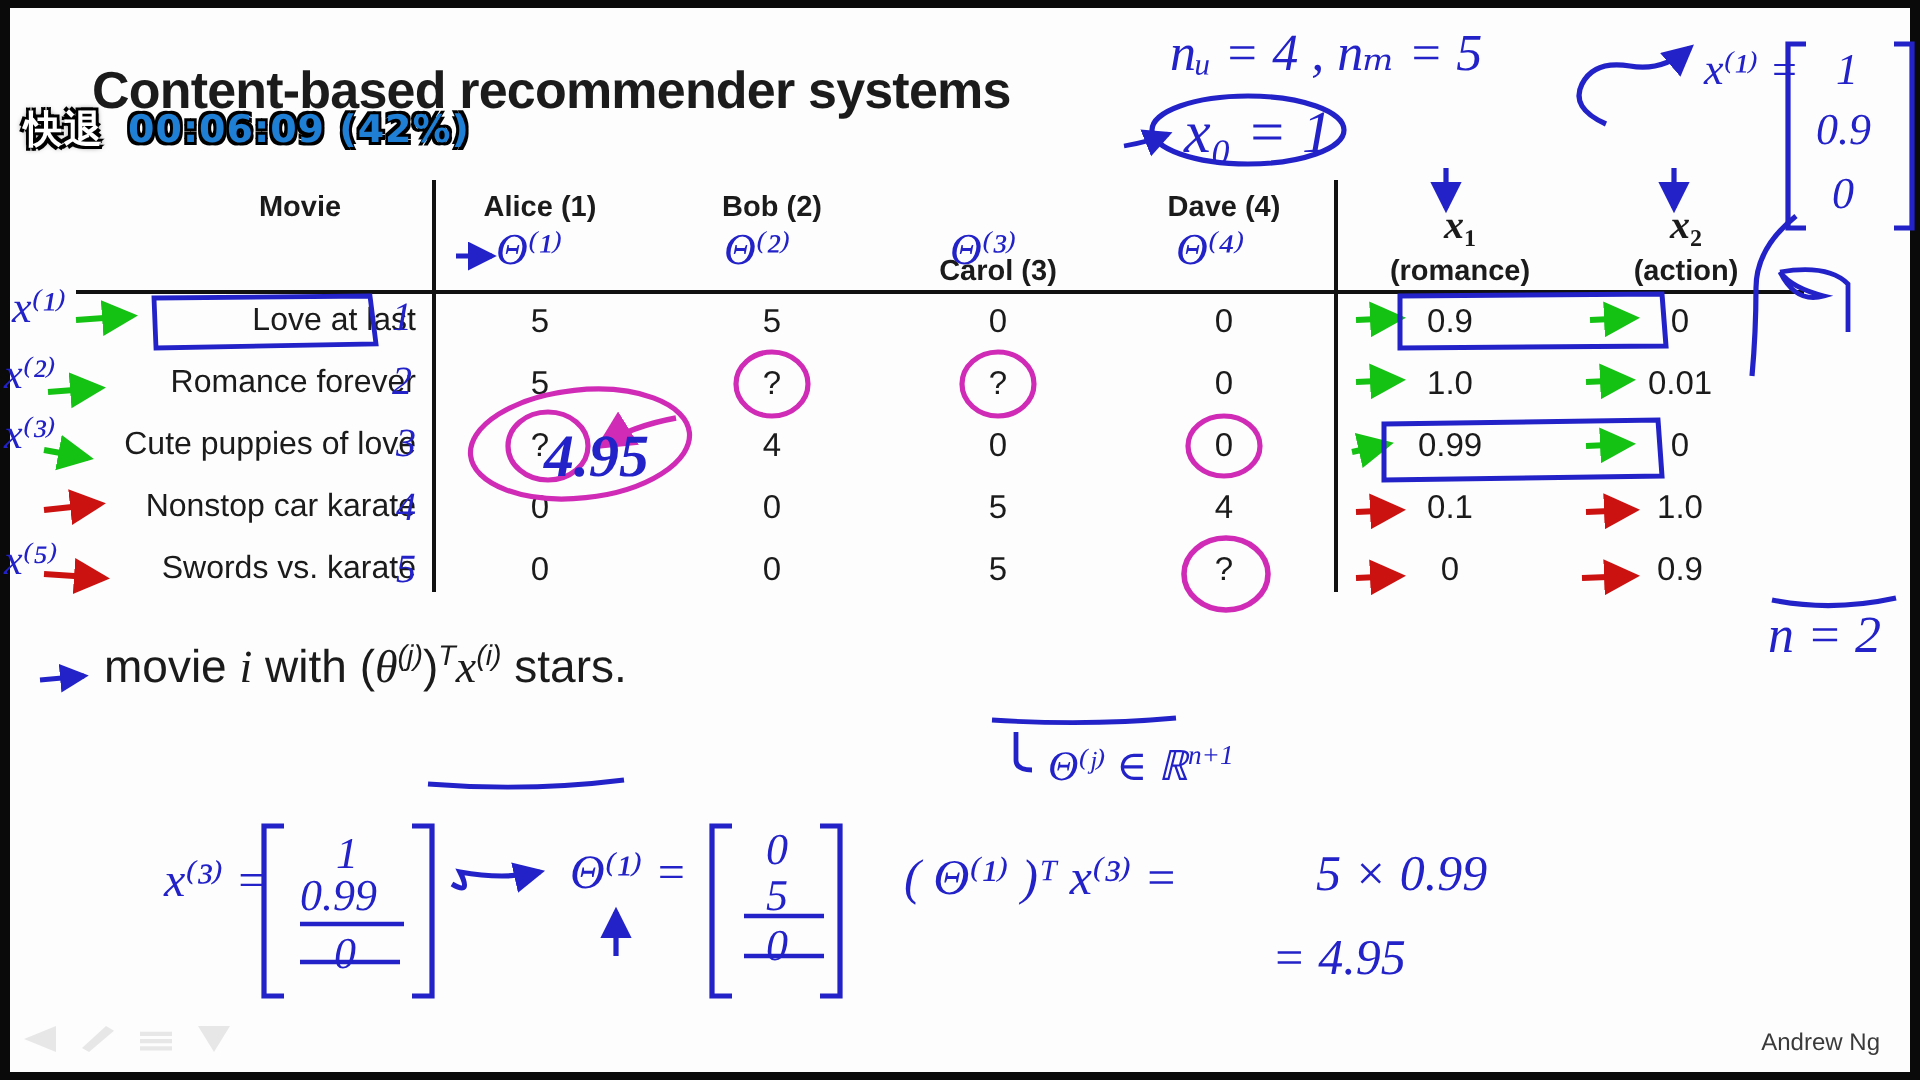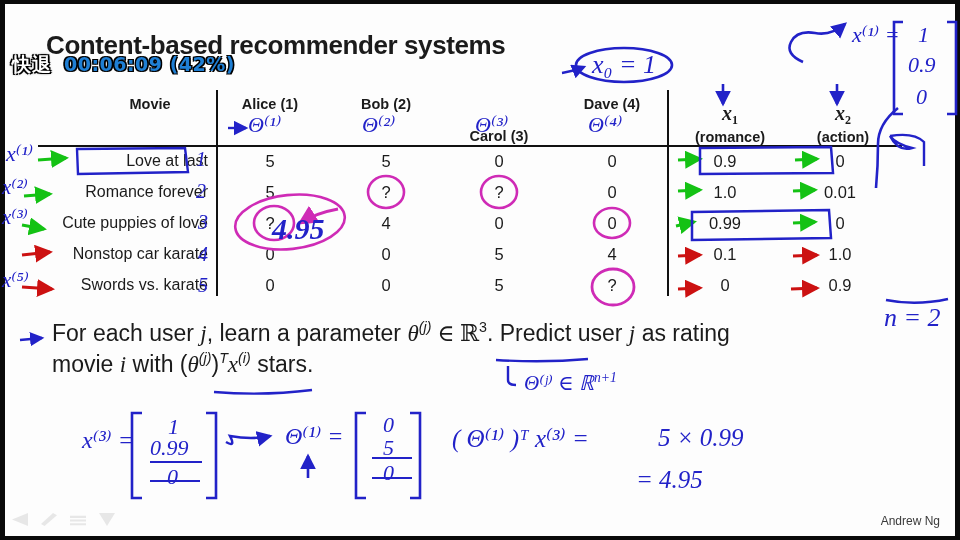--- a/index.html
+++ b/index.html
@@ -151,23 +151,20 @@
     <div class="feat" style="left:650px;top:188px;width:90px;">0</div>
 
     <div class="feat" style="left:765px;top:64px;width:90px;">0</div>
     <div class="feat" style="left:765px;top:95px;width:90px;">0.01</div>
     <div class="feat" style="left:765px;top:126px;width:90px;">0</div>
     <div class="feat" style="left:765px;top:157px;width:90px;">1.0</div>
     <div class="feat" style="left:765px;top:188px;width:90px;">0.9</div>
   </div>
 
   <div id="body-text">
-    <div>
-      <span>For each user </span><span class="ser">j</span><span>, learn a parameter </span><span class="ser">θ</span><sup class="ex">(j)</sup><span class="bb"> ∈ ℝ</span><sup class="ex" style="font-style:normal;">3</sup><span>. Predict user </span><span class="ser">j</span><span> as rating</span>
-    </div>
     <div>
       <span>movie </span><span class="ser">i</span><span> with (</span><span class="ser">θ</span><sup class="ex">(j)</sup><span>)</span><sup class="ex">T</sup><span class="ser">x</span><sup class="ex">(i)</sup><span> stars.</span>
     </div>
   </div>
 
   <svg class="ovl" viewBox="0 0 960 540">
     <defs>
       <marker id="ah-blue" markerWidth="7" markerHeight="7" refX="5" refY="3" orient="auto">
         <path d="M0,0 L6,3 L0,6 z" fill="#2222c8"></path>
       </marker>
@@ -250,21 +247,22 @@
     <path d="M226,442 q10,6 4,-6 q22,4 40,0" fill="none" stroke="#2222c8" stroke-width="2.6" marker-end="url(#ah-blue)"></path>
 
     <path d="M308,478 l0,-22" fill="none" stroke="#2222c8" stroke-width="2.6" marker-end="url(#ah-blue)"></path>
 
     <path d="M366,413 l-10,0 l0,85 l10,0" fill="none" stroke="#2222c8" stroke-width="2.6"></path>
     <path d="M410,413 l10,0 l0,85 l-10,0" fill="none" stroke="#2222c8" stroke-width="2.6"></path>
     <path d="M372,458 l40,0" fill="none" stroke="#2222c8" stroke-width="2.2"></path>
     <path d="M372,478 l40,0" fill="none" stroke="#2222c8" stroke-width="2.2"></path>
   </svg>
 
-  <div class="ink hw ink-blue" style="left:592px;top:50px;font-size:26px;">x₀ = 1</div>
+  <div class="ink hw ink-blue" style="left:585px;top:12px;font-size:26px;">nᵤ = 4 ,  nₘ = 5</div>
+  <div class="ink hw ink-blue" style="left:592px;top:50px;font-size:30px;">x₀ = 1</div>
 
   <div class="ink hw ink-blue" style="left:852px;top:22px;font-size:22px;">x⁽¹⁾ =</div>
   <div class="ink hw ink-blue" style="left:918px;top:22px;font-size:22px;">1</div>
   <div class="ink hw ink-blue" style="left:908px;top:52px;font-size:22px;">0.9</div>
   <div class="ink hw ink-blue" style="left:916px;top:84px;font-size:22px;">0</div>
 
   <div class="ink hw ink-blue" style="left:248px;top:112px;font-size:22px;">Θ⁽¹⁾</div>
   <div class="ink hw ink-blue" style="left:362px;top:112px;font-size:22px;">Θ⁽²⁾</div>
   <div class="ink hw ink-blue" style="left:475px;top:112px;font-size:22px;">Θ⁽³⁾</div>
   <div class="ink hw ink-blue" style="left:588px;top:112px;font-size:22px;">Θ⁽⁴⁾</div>

